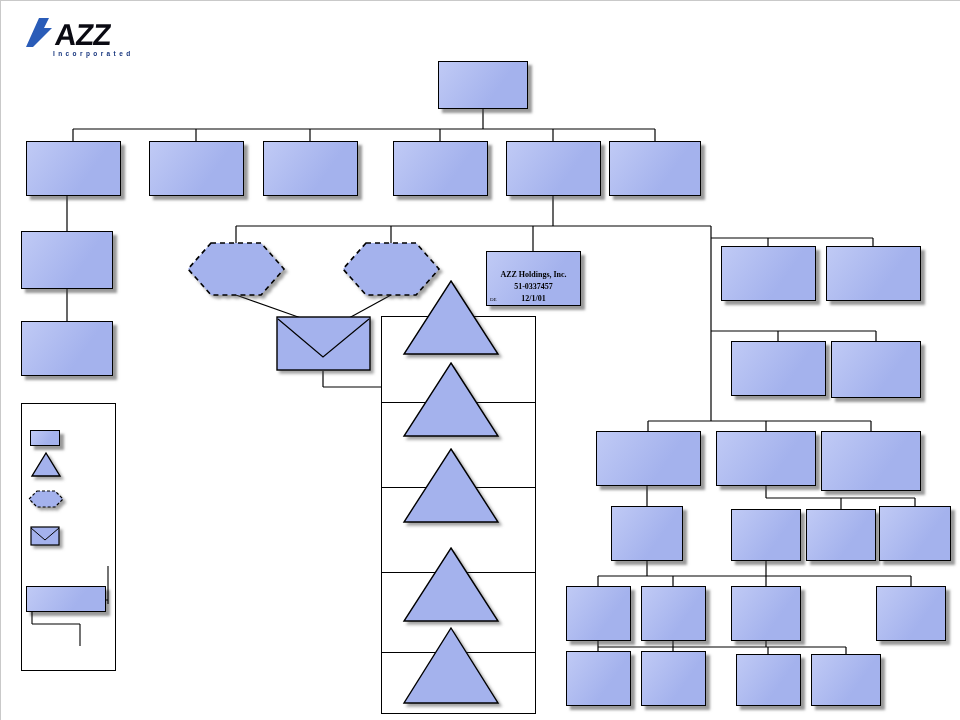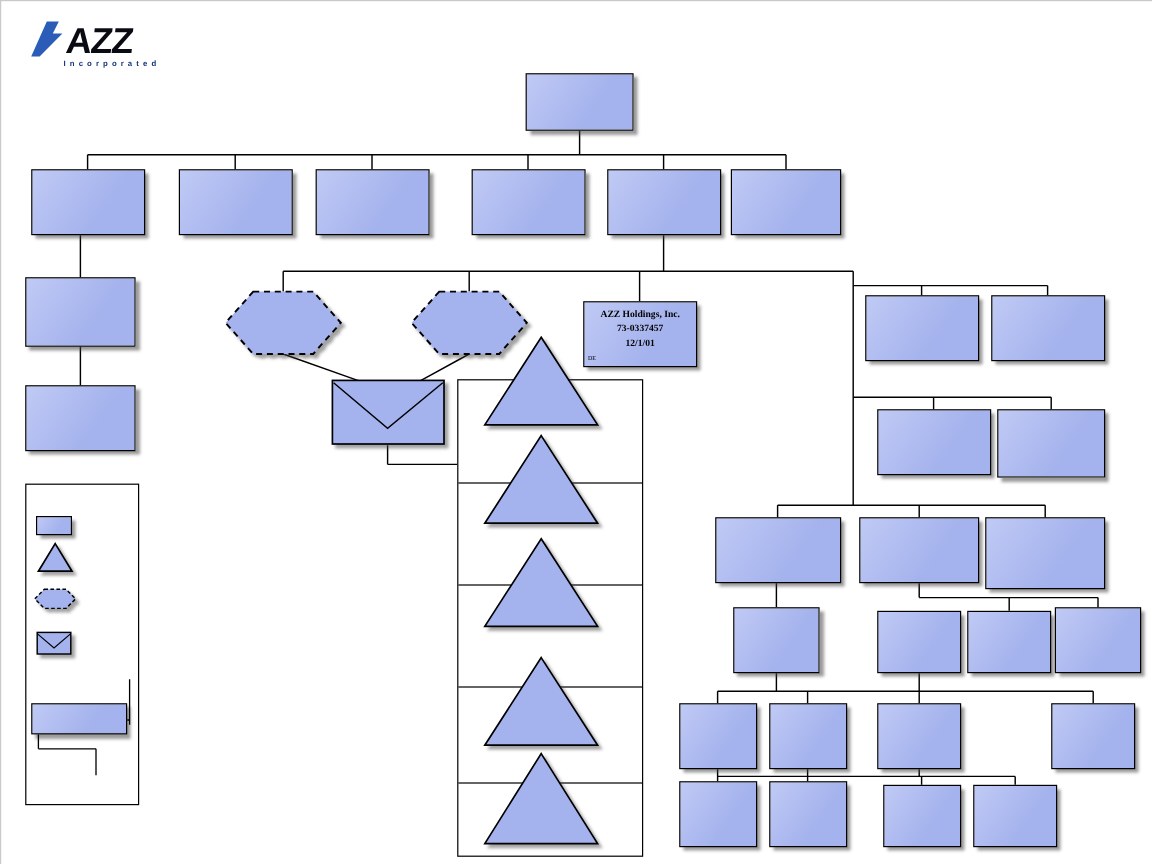--- a/index.html
+++ b/index.html
@@ -36,21 +36,21 @@
     font-family:"Liberation Sans",sans-serif;font-weight:bold;font-size:30px;line-height:0.95;
     color:var(--logo-text);letter-spacing:-1px;transform:skewX(-6deg);margin-left:-4px;
   }
   .logo-sub{
     font-size:6.5px;letter-spacing:3.4px;color:var(--logo-sub);font-weight:bold;
     margin-top:1px;padding-left:30px;white-space:nowrap;
   }
   
   .holdings{
     font-family:"Liberation Serif",serif;font-size:8px;font-weight:bold;
-    text-align:center;padding-top:4px;line-height:1.5;color:#000;
+    text-align:center;padding-top:17px;line-height:1.5;color:#000;
   }
   .h-corner{position:absolute;left:3px;bottom:2px;font-size:5px;font-weight:normal;}
 </style>
 </head>
 <body>
 
 <div id="canvas">
 
   <svg id="connectors" width="960" height="720">
     <g stroke="#000" stroke-width="1.2">
@@ -129,21 +129,21 @@
 
   <svg class="shape" style="left:185px;top:240px" width="100" height="56">
     <polygon class="dashpoly" points="25,2 75,2 98,28 75,54 25,54 2,28"></polygon>
   </svg>
   <svg class="shape" style="left:340px;top:240px" width="100" height="56">
     <polygon class="dashpoly" points="25,2 75,2 98,28 75,54 25,54 2,28"></polygon>
   </svg>
 
   <div class="node holdings" style="left:485px;top:250px;width:95px;height:55px">
     <div>AZZ Holdings, Inc.</div>
-    <div>73-0337457</div>
+    <div>51-0337457</div>
     <div>12/1/01</div>
     <div class="h-corner">DE</div>
   </div>
 
   <svg class="shape" style="left:275px;top:315px" width="96" height="56">
     <rect x="1" y="1" width="93" height="53" class="fillpoly"></rect>
     <polyline class="linestroke" points="2,3 47,41 93,3"></polyline>
   </svg>
 
   <div class="container-box" style="left:380px;top:315px;width:155px;height:398px">

